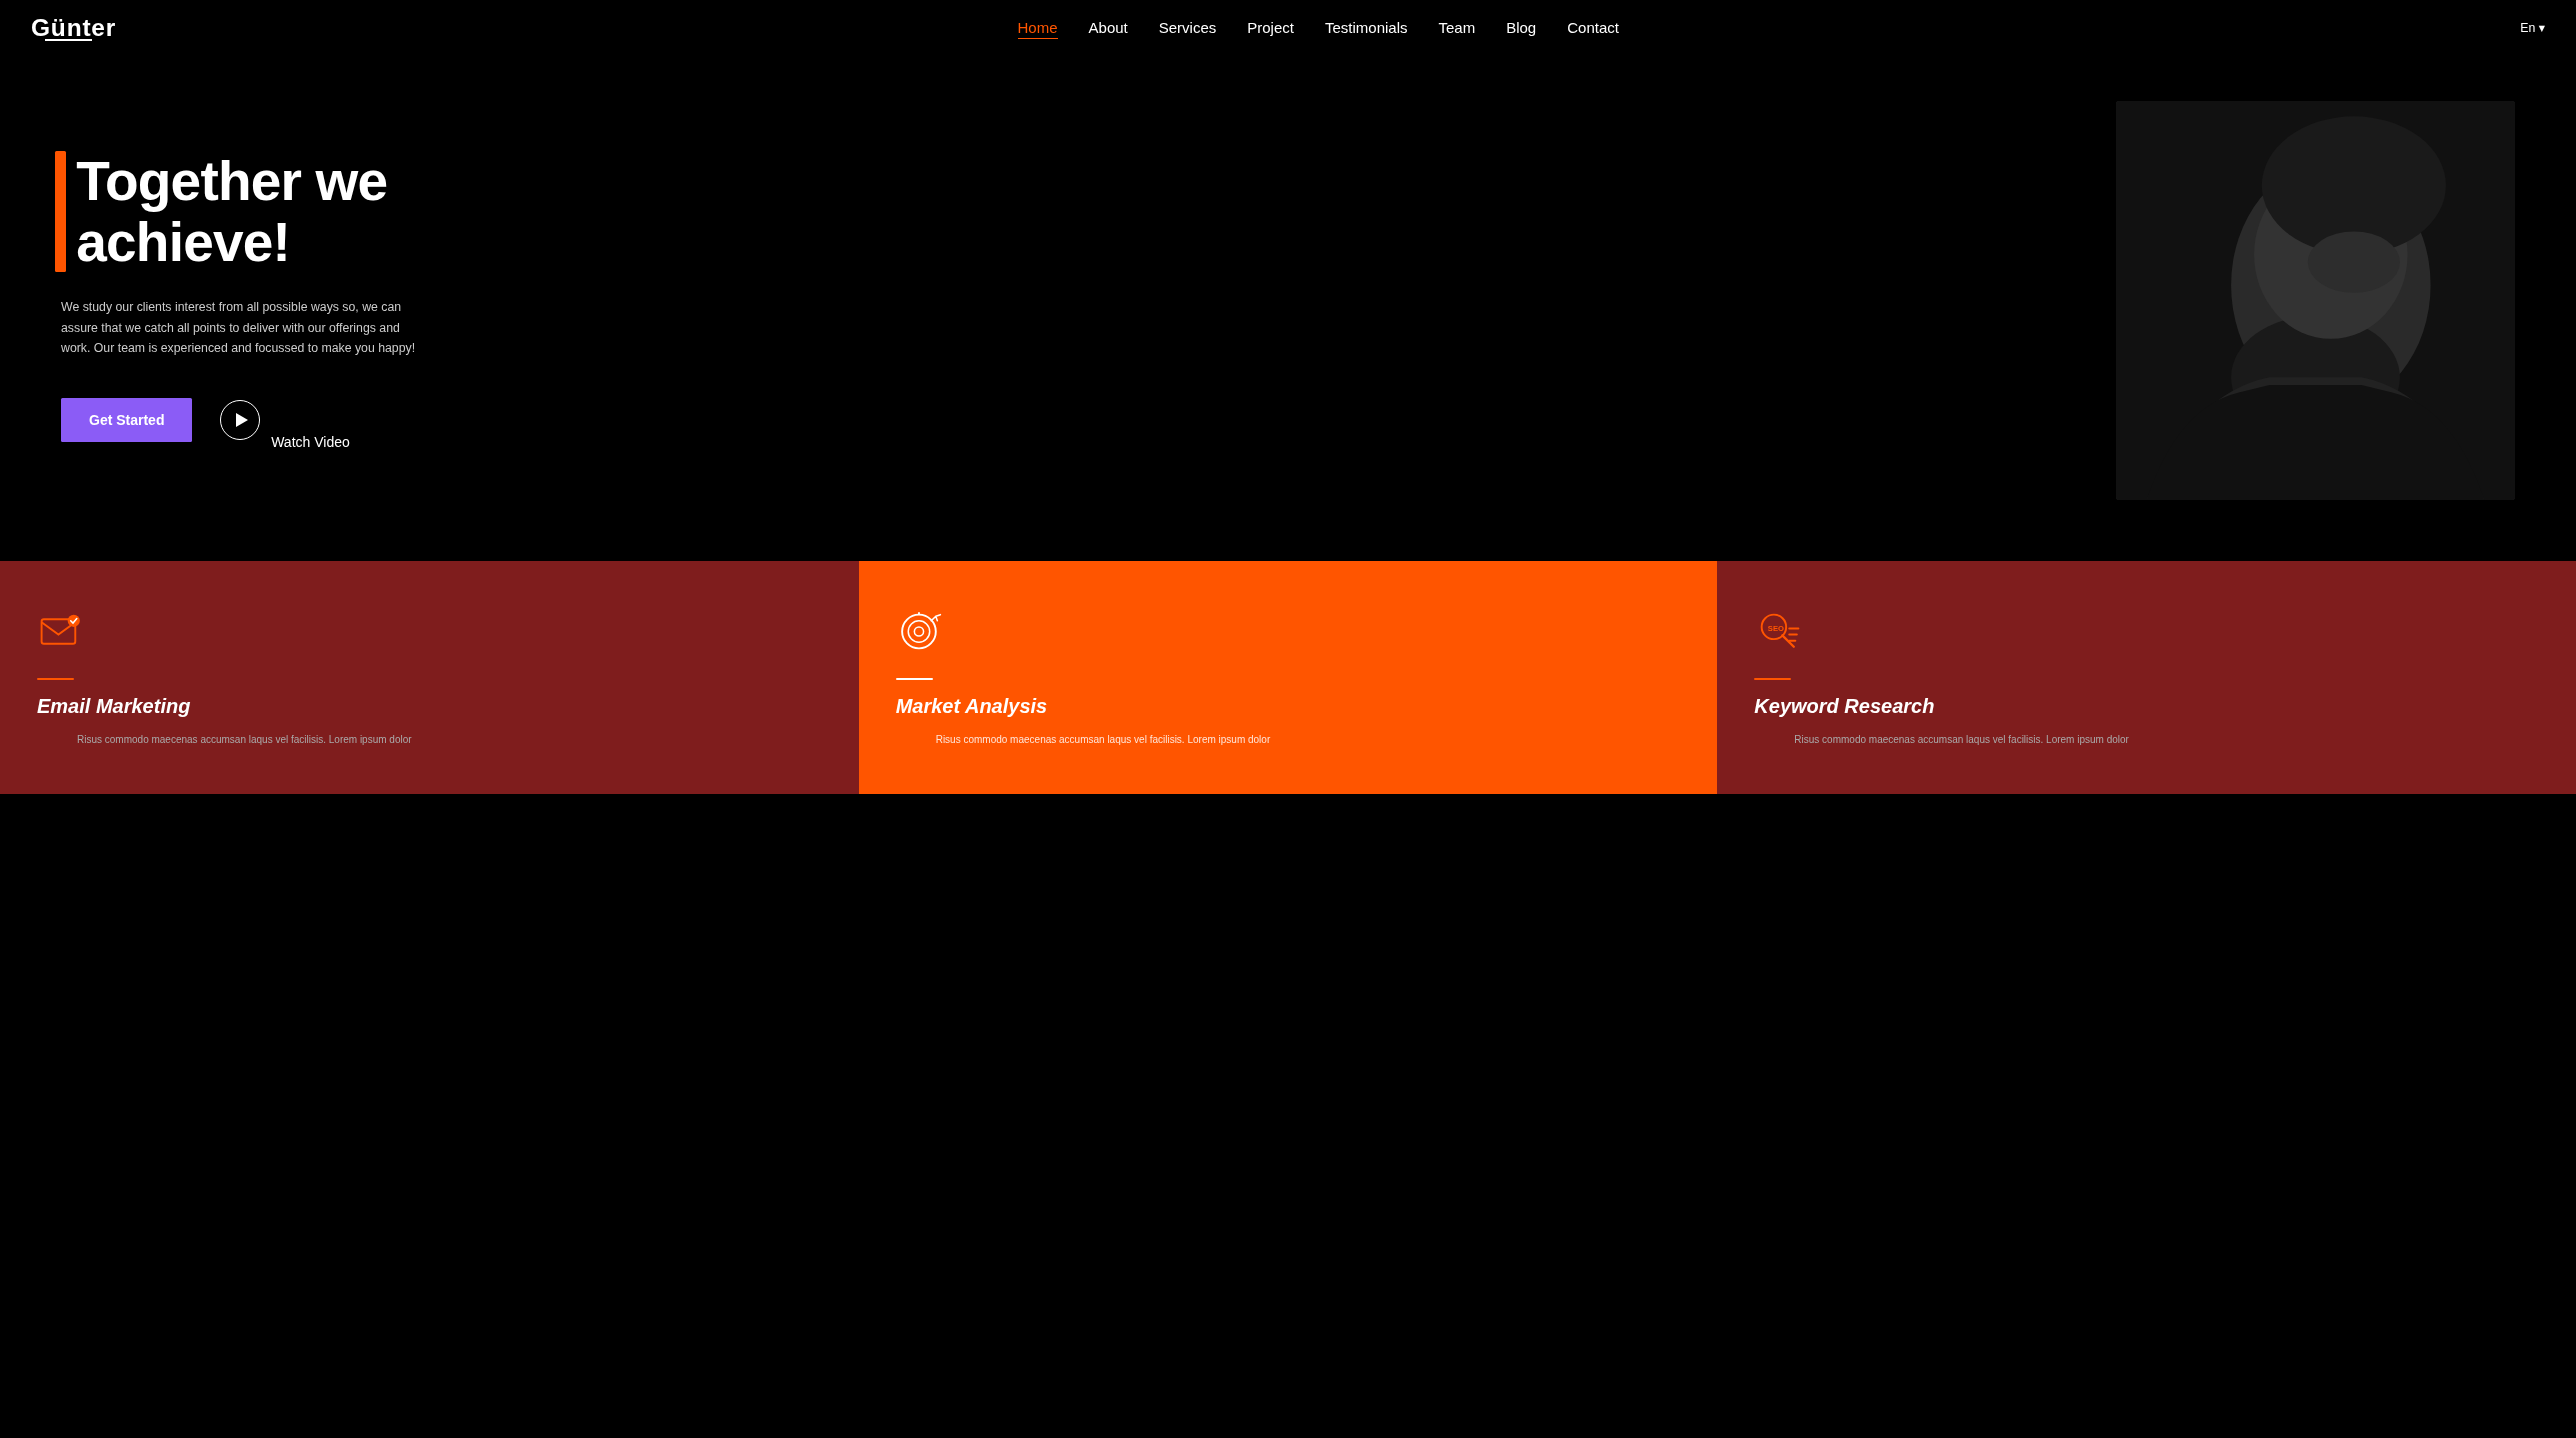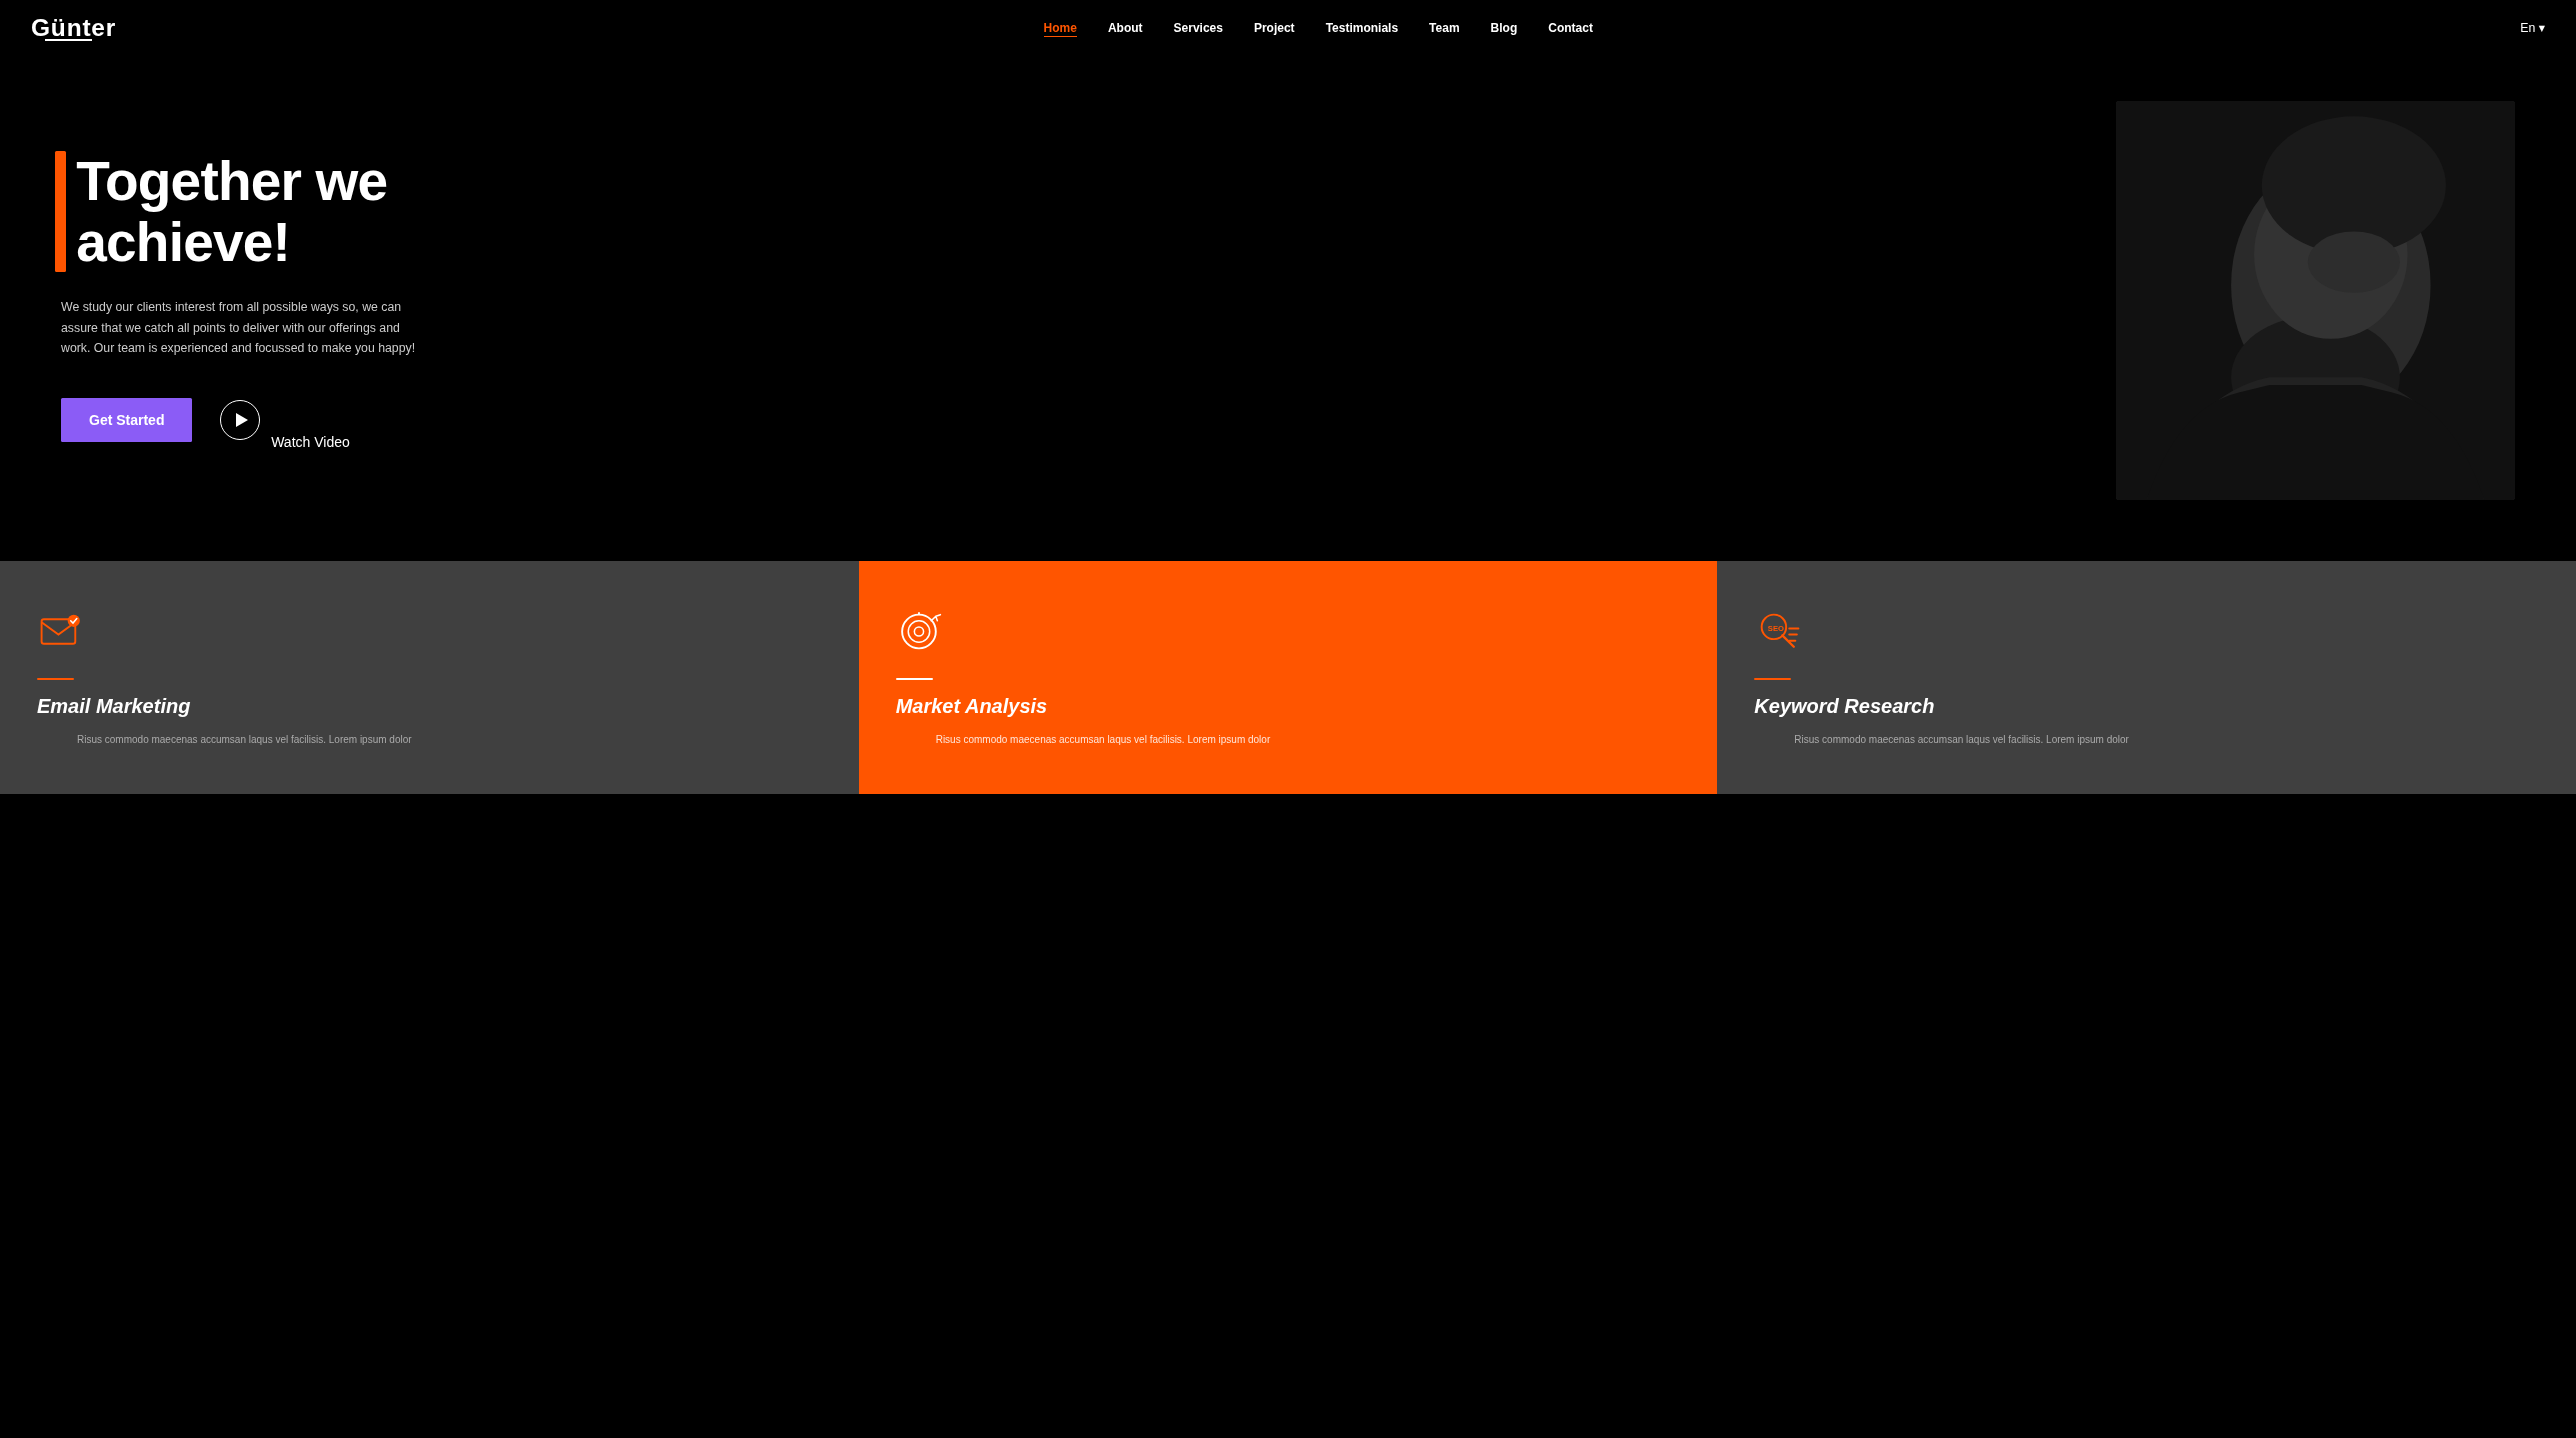--- a/index.html
+++ b/index.html
@@ -41,22 +41,22 @@
     }
     .nav-links {
       display: flex;
       align-items: center;
       gap: 31px;
       list-style: none;
     }
     .nav-links li a {
       text-decoration: none;
       color: #fff;
-      font-size: 12px;
-      font-weight: 700;
+      font-size: 15px;
+      font-weight: 400;
       transition: color 0.2s;
     }
     .nav-links li a.active {
       color: #ff5500;
       border-bottom: 1.5px solid #ff5500;
       padding-bottom: 1.5px;
     }
     .nav-lang {
       color: #fff;
       font-size: 12.3px;
@@ -177,21 +177,21 @@
     }
 
     
     .services {
       display: grid;
       grid-template-columns: 1fr 1fr 1fr;
       gap: 0;
       margin-top: 0;
     }
     .service-card {
-      background: #404040;
+      background: #7f1d1d;
       padding: 46px 37px;
       position: relative;
     }
     .service-card.orange {
       background: #ff5500;
     }
     .service-icon {
       width: 49px;
       height: 49px;
       margin-bottom: 21.5px;

